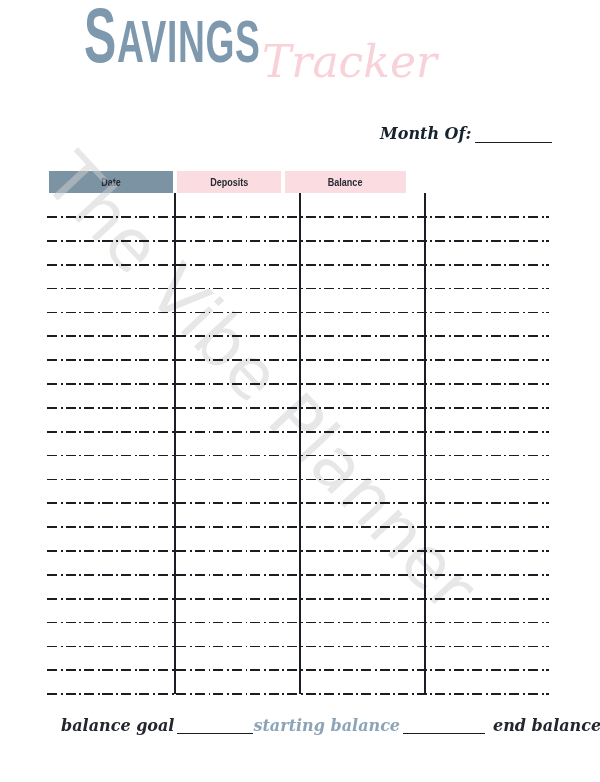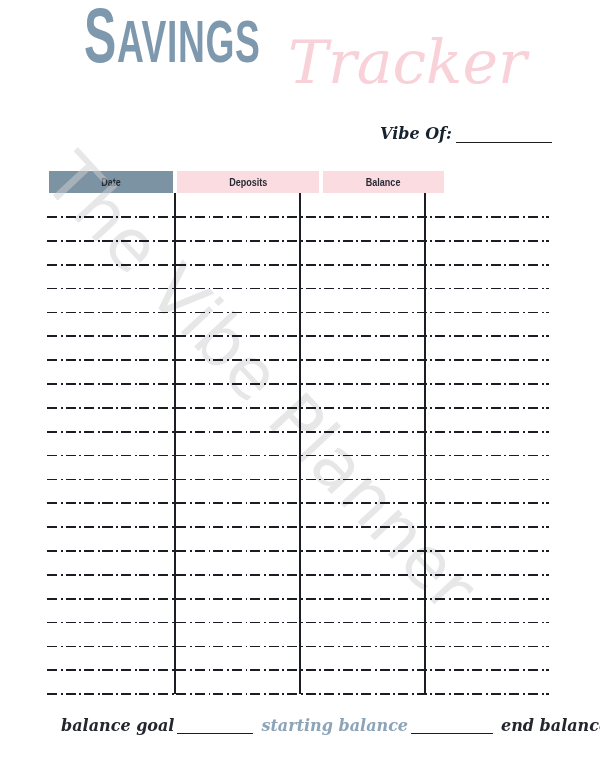--- a/index.html
+++ b/index.html
@@ -13,23 +13,22 @@
     position:absolute; left:84px; top:0; display:block;
     font-weight:bold; color:var(--title-blue,#7e99ae);
     font-size:60px; line-height:70px; white-space:nowrap;
     text-transform:uppercase; letter-spacing:1px;
     transform:scaleX(0.62); transform-origin:0 0;
   }
   .title-savings::first-letter { font-size:78px; }
   .title-tracker {
     position:absolute; left:262px; top:34px;
     font-family:"DejaVu Serif", serif; font-style:italic;
-    font-size:60px; line-height:56px; color:var(--title-pink,#f8d2d8);
+    font-size:44px; line-height:56px; color:var(--title-pink,#f8d2d8);
     white-space:nowrap;
-    margin-left:26px;
   }
 
   
   .month-of {
     position:absolute; left:380px; top:124px; width:172px;
     display:flex; height:22px;
   }
   .month-of .label {
     font-family:"DejaVu Serif", serif; font-style:italic; font-weight:bold;
     font-size:16px; color:#16222e; white-space:nowrap;
@@ -49,21 +48,21 @@
 
   
   .tracker-table { position:absolute; left:47px; top:171px; width:502px; }
   .thead { display:flex; height:22px; position:relative; z-index:1; }
   .th {
     display:flex; align-items:center; justify-content:center;
     margin:0 2px; box-sizing:border-box;
     font-weight:bold; font-size:11px; color:#252a33;
   }
   .th:nth-child(1){ width:124px; }
-  .th:nth-child(2){ width:142px; }
+  .th:nth-child(2){ width:104px; }
   .th:nth-child(3){ width:121px; }
   .th:nth-child(4){ width:96px;margin-left:48px; }
   .th.slate { background:var(--slate-header,#7c93a4); }
   .th.pink  { background:var(--pink-header,#fbdde1); }
   .th > span { transform:scaleX(0.82); white-space:nowrap; }
 
   .tbody {
     position:relative; z-index:3; height:501px;
     display:flex; flex-direction:column;
   }
@@ -92,33 +91,33 @@
   }
   .ffield { display:flex; }
   .ffield .label { white-space:nowrap; font-weight:bold; }
   .ffield.blue .label { color:var(--script-blue,#8ca4b8); }
   .ffield .fill-line {
     align-self:flex-end; margin-bottom:4px; margin-left:3px;
     border-bottom:1.7px solid #1d1d1d; height:10px;
   }
   .ffield:nth-child(1){ padding-left:14px; }
   .ffield:nth-child(1) .fill-line { width:76px; }
-  .ffield:nth-child(2){ margin-left:8px; }
+  .ffield:nth-child(2){ margin-left:0; }
   .ffield:nth-child(2) .fill-line { width:82px; }
   .ffield:nth-child(3){ margin-left:8px; flex:1; }
   .ffield:nth-child(3) .fill-line { flex:1; }
 </style>
 </head>
 <body style="--slate-header: #7c93a4; --pink-header: #fbdde1; --title-blue: #7e99ae; --title-pink: #f8d2d8; --ink: #1a1d23; --script-blue: #8ca4b8; --watermark-gray: #e9e9e9;">
 
 <span class="title-savings">Savings</span>
 <span class="title-tracker">Tracker</span>
 
 <div class="month-of">
-  <span class="label">Vibe Of:</span>
+  <span class="label">Month Of:</span>
   <span class="fill-line"></span>
 </div>
 
 <div class="watermark">The Vibe Planner</div>
 
 <div class="tracker-table">
   <div class="thead" id="thead">
       <div class="th slate">
         <span>Date</span>
       </div>

